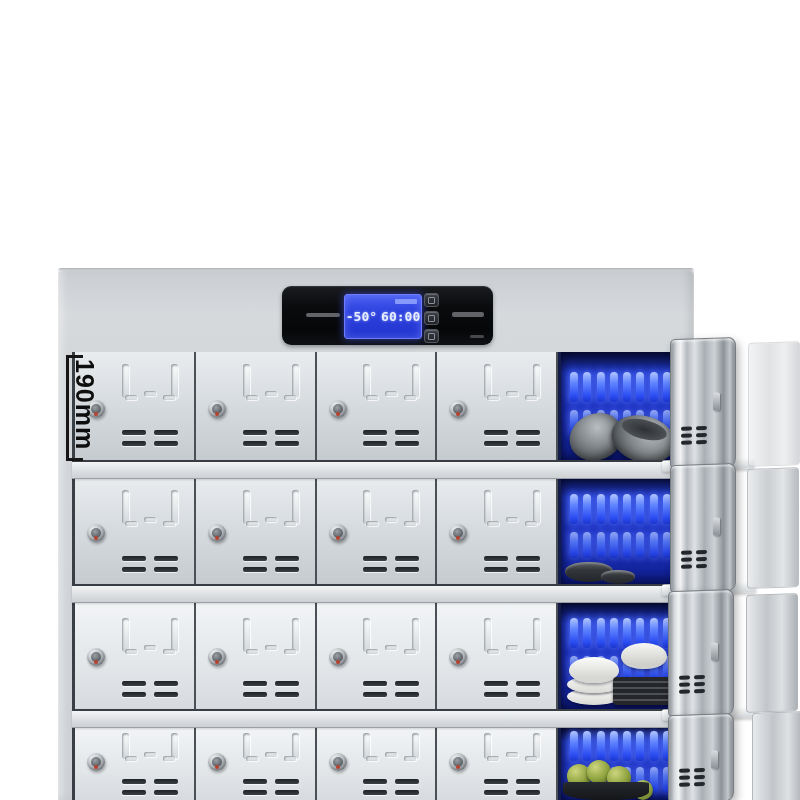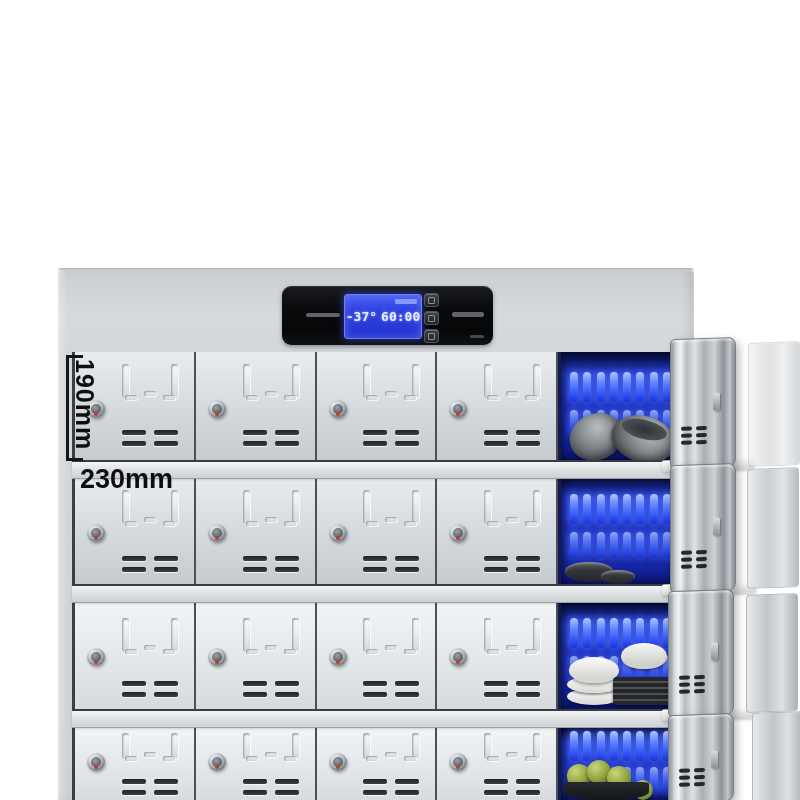--- a/index.html
+++ b/index.html
@@ -152,21 +152,21 @@
 <div id="stage">
 
   <div class="cabinet"></div>
   <div class="side-strip"></div>
 
   <div class="panel">
     <div class="p-bar left"></div>
     <div class="lcd">
       <div class="lcd-badge"></div>
       <div class="lcd-digits">
-        <span>-37°</span>
+        <span>-50°</span>
         <span>60:00</span>
       </div>
     </div>
     <div class="p-btns">
       <div class="p-btn"></div>
       <div class="p-btn"></div>
       <div class="p-btn"></div>
     </div>
     <div class="p-bar right"></div>
     <div class="p-bar tiny"></div>
@@ -571,15 +571,14 @@
         <i></i>
         <i></i>
         <i></i>
         <i></i>
       </div>
     <div class="latch"></div>
   </div>
 
   <div class="dim-bracket"></div>
   <div class="dim-v">190mm</div>
-  <div class="dim-h">230mm</div>
 
 </div>
 
 </body></html>

